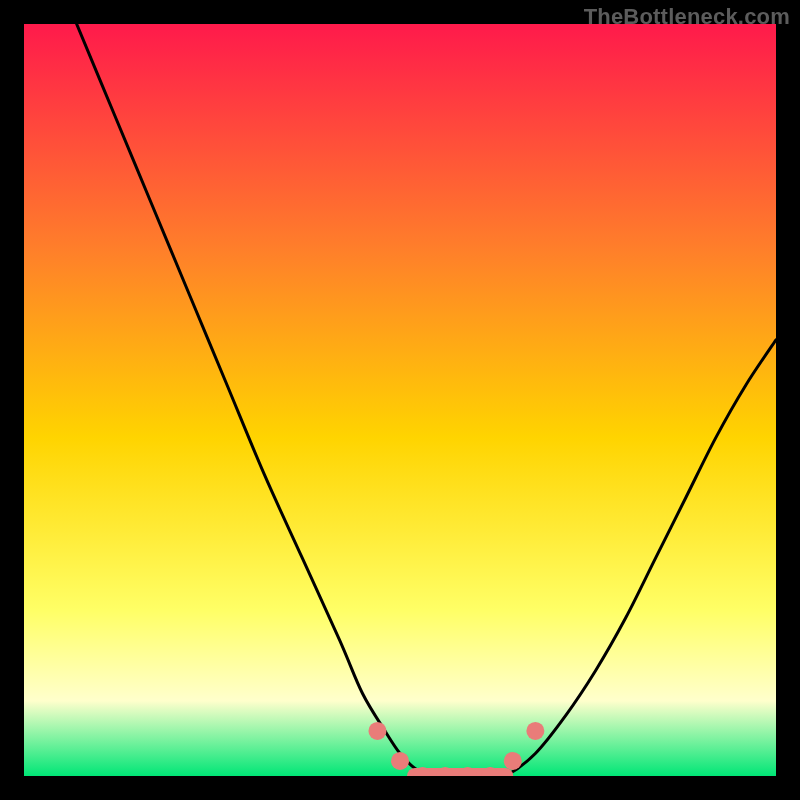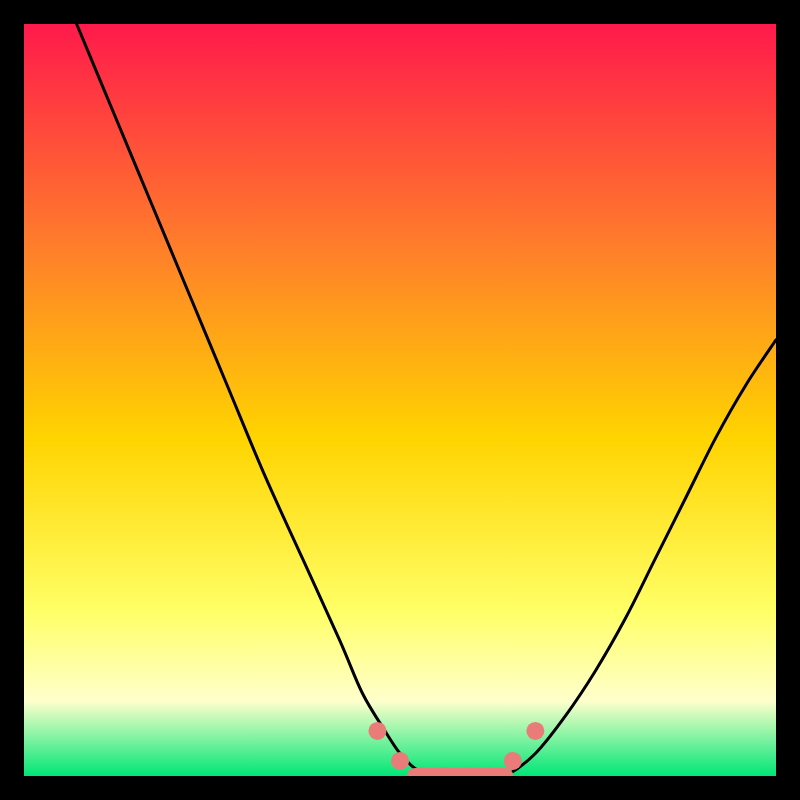--- a/index.html
+++ b/index.html
@@ -77,14 +77,15 @@
           <circle cx="421.12" cy="752.00" r="9" fill="#e97c79"></circle>
           <circle cx="443.68" cy="752.00" r="9" fill="#e97c79"></circle>
           <circle cx="466.24" cy="752.00" r="9" fill="#e97c79"></circle>
           <circle cx="488.80" cy="736.96" r="9" fill="#e97c79"></circle>
           <circle cx="511.36" cy="706.88" r="9" fill="#e97c79"></circle>
         </g>
     </svg>
 
   </div>
 
+  <div class="watermark">TheBottleneck.com</div>
 
 </div>
 
 </body></html>

